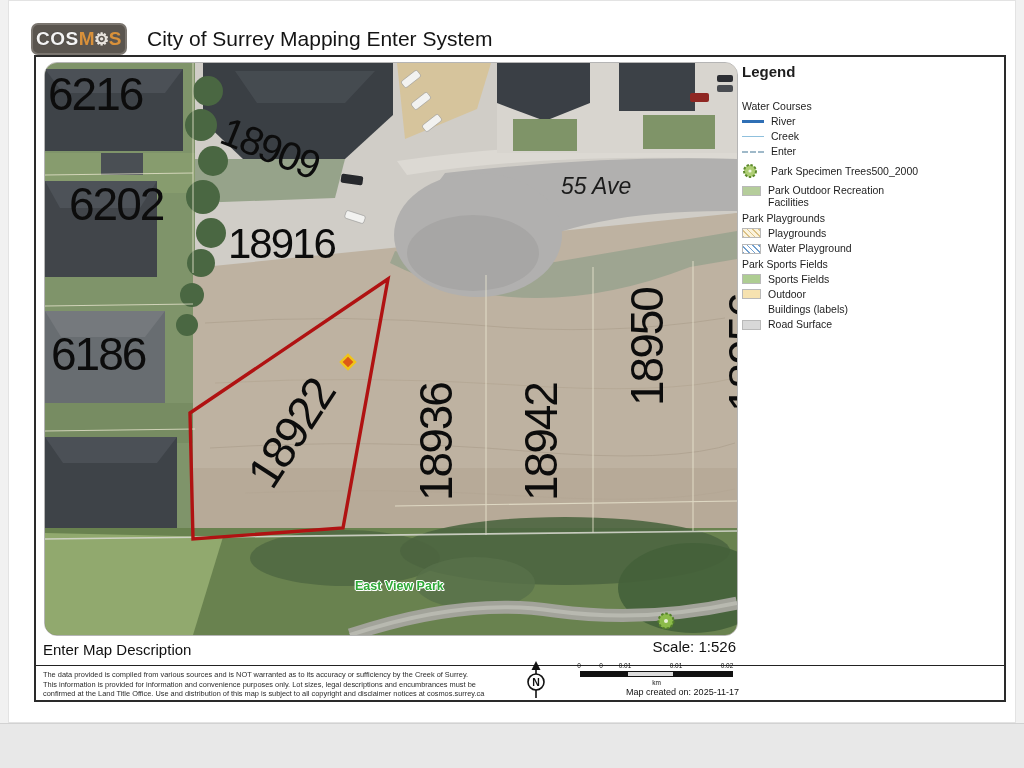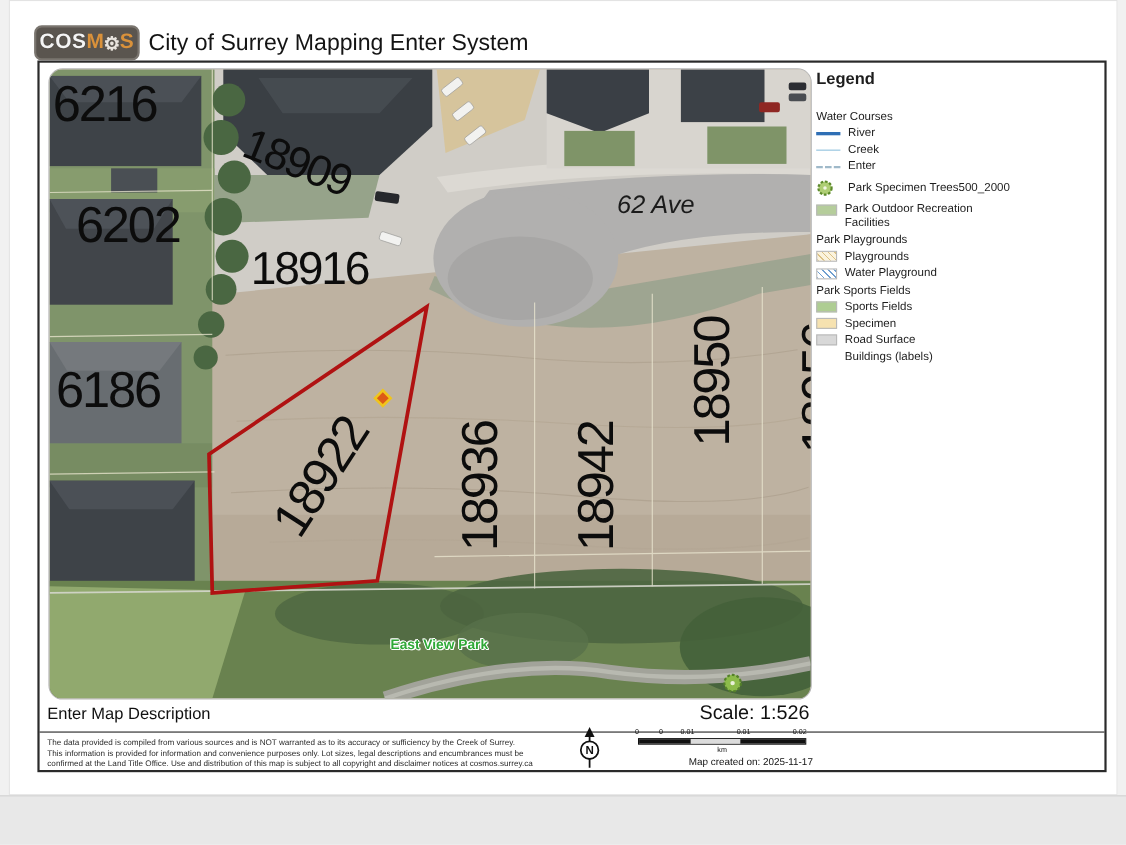--- a/index.html
+++ b/index.html
@@ -5,21 +5,21 @@
   * { margin:0; padding:0; box-sizing:border-box; }
   html,body { width:1024px; height:768px; overflow:hidden;
     font-family:"Liberation Sans", sans-serif; background:#f4f4f4; }
   .stage { position:relative; width:1024px; height:768px; background:#f1f1f1; }
   .page { position:absolute; left:8px; top:0; width:1008px; height:723px;
     background:#ffffff; border:1px solid #e3e3e3; }
   .bottom-gutter { position:absolute; left:0; top:723px; width:1024px; height:45px;
     background:#e8e8e8; border-top:1px solid #d2d2d2; }
 
   
-  .hdr { position:absolute; left:22px; top:20px; height:36px; display:flex; align-items:center; gap:8px; }
+  .hdr { position:absolute; left:22px; top:20px; height:36px; display:flex; align-items:center; gap:20px; }
   .logo { width:96px; height:32px; background:#5a554f; border:2px solid #7a756f; border-radius:7px;
     display:flex; align-items:center; justify-content:center; font-weight:bold; font-size:19px;
     letter-spacing:0.5px; color:#fff; }
   .logo .lg-cos { color:#f4f4f4; text-shadow:0 0 1px #2e2a26; }
   .logo .lg-m { color:#d9913a; }
   .logo .lg-gear { color:#e8e4de; font-size:17px; line-height:1; margin:0 -1px; }
   .logo .lg-s { color:#d9913a; }
   .app-title { font-size:21px; color:#141414; }
 
   
@@ -56,21 +56,21 @@
   .lnwrap { width:22px; flex:0 0 22px; display:flex; align-items:center; }
   .ln-river { width:22px; height:3px; background:#2f6fb5; }
   .ln-creek { width:22px; height:1.5px; background:#8fc0dd; }
   .ln-ditch { width:22px; border-top:2px dashed #9fb9c9; }
   .sw-none { width:19px; flex:0 0 19px; }
   .treeicon { width:16px; height:16px; flex:0 0 16px; }
 
   
   .desc { position:absolute; left:7px; top:584px; font-size:15px; color:#101010; }
   .scale-ro { position:absolute; left:450px; top:581px; width:250px; text-align:right;
-    font-size:18px; color:#101010; }
+    font-size:15px; color:#101010; }
   .sep { position:absolute; left:0; top:608px; width:968px; border-top:1.5px solid #222; }
   .disc { position:absolute; left:7px; top:613px; width:470px; font-size:7.4px;
     line-height:9.6px; color:#2a2a2a; }
   .north { position:absolute; left:489px; top:604px; width:22px; height:40px; }
   .sbar { position:absolute; left:535px; top:605px; width:168px; height:40px; font-size:6.5px; color:#111; }
   .sbar .tick { position:absolute; top:0; transform:translateX(-50%); }
   .sbar .barbox { position:absolute; left:9px; top:9px; width:153px; height:6px;
     border:1px solid #111; display:flex; }
   .sbar .seg-d { background:#111; height:100%; }
   .sbar .seg-l { background:#dcdcdc; height:100%; }
@@ -180,21 +180,21 @@
         <div class="mlabel num" style="left:3px; top:8px;">6216</div>
         <div class="mlabel num rot" style="left:225px; top:85px; transform:translate(-50%,-50%) rotate(22deg); font-size:40px;">18909</div>
         <div class="mlabel num" style="left:-8px; top:118px;padding-left:32px;">6202</div>
         <div class="mlabel num" style="left:183px; top:160px; font-size:42px;">18916</div>
         <div class="mlabel num" style="left:6px; top:268px;">6186</div>
         <div class="mlabel num rot" style="left:246px; top:370px; transform:translate(-50%,-50%) rotate(-57deg);">18922</div>
         <div class="mlabel num rot" style="left:391px; top:379px; transform:translate(-50%,-50%) rotate(-90deg);">18936</div>
         <div class="mlabel num rot" style="left:496px; top:379px; transform:translate(-50%,-50%) rotate(-90deg);">18942</div>
         <div class="mlabel num rot" style="left:602px; top:284px; transform:translate(-50%,-50%) rotate(-90deg);">18950</div>
         <div class="mlabel num rot" style="left:700px; top:290px; transform:translate(-50%,-50%) rotate(-90deg);">18956</div>
-        <div class="mlabel street" style="left:516px; top:112px;">62 Ave</div>
+        <div class="mlabel street" style="left:516px; top:112px;">55 Ave</div>
         <div class="mlabel parkname" style="left:310px; top:517px;">East View Park</div>
       </div>
 
       <div class="legend">
         <div class="lg-title">Legend</div>
 
         <div class="lg-row group">
           <span>Water Courses</span>
         </div>
         <div class="lg-row">
@@ -239,29 +239,29 @@
         </div>
         <div class="lg-row group">
           <span>Park Sports Fields</span>
         </div>
         <div class="lg-row">
           <span class="sw sw-sports"></span>
           <span>Sports Fields</span>
         </div>
         <div class="lg-row">
           <span class="sw sw-tan"></span>
-          <span>Specimen</span>
+          <span>Outdoor</span>
+        </div>
+        <div class="lg-row">
+          <span class="sw-none"></span>
+          <span>Buildings (labels)</span>
         </div>
         <div class="lg-row">
           <span class="sw sw-gray"></span>
           <span>Road Surface</span>
-        </div>
-        <div class="lg-row">
-          <span class="sw-none"></span>
-          <span>Buildings (labels)</span>
         </div>
       </div>
 
       <div class="desc">Enter Map Description</div>
       <div class="scale-ro">Scale: 1:526</div>
       <div class="sep"></div>
 
       <div class="disc">
         <div>The data provided is compiled from various sources and is NOT warranted as to its accuracy or sufficiency by the Creek of Surrey.</div>
         <div>This information is provided for information and convenience purposes only.  Lot sizes, legal descriptions and encumbrances must be</div>

